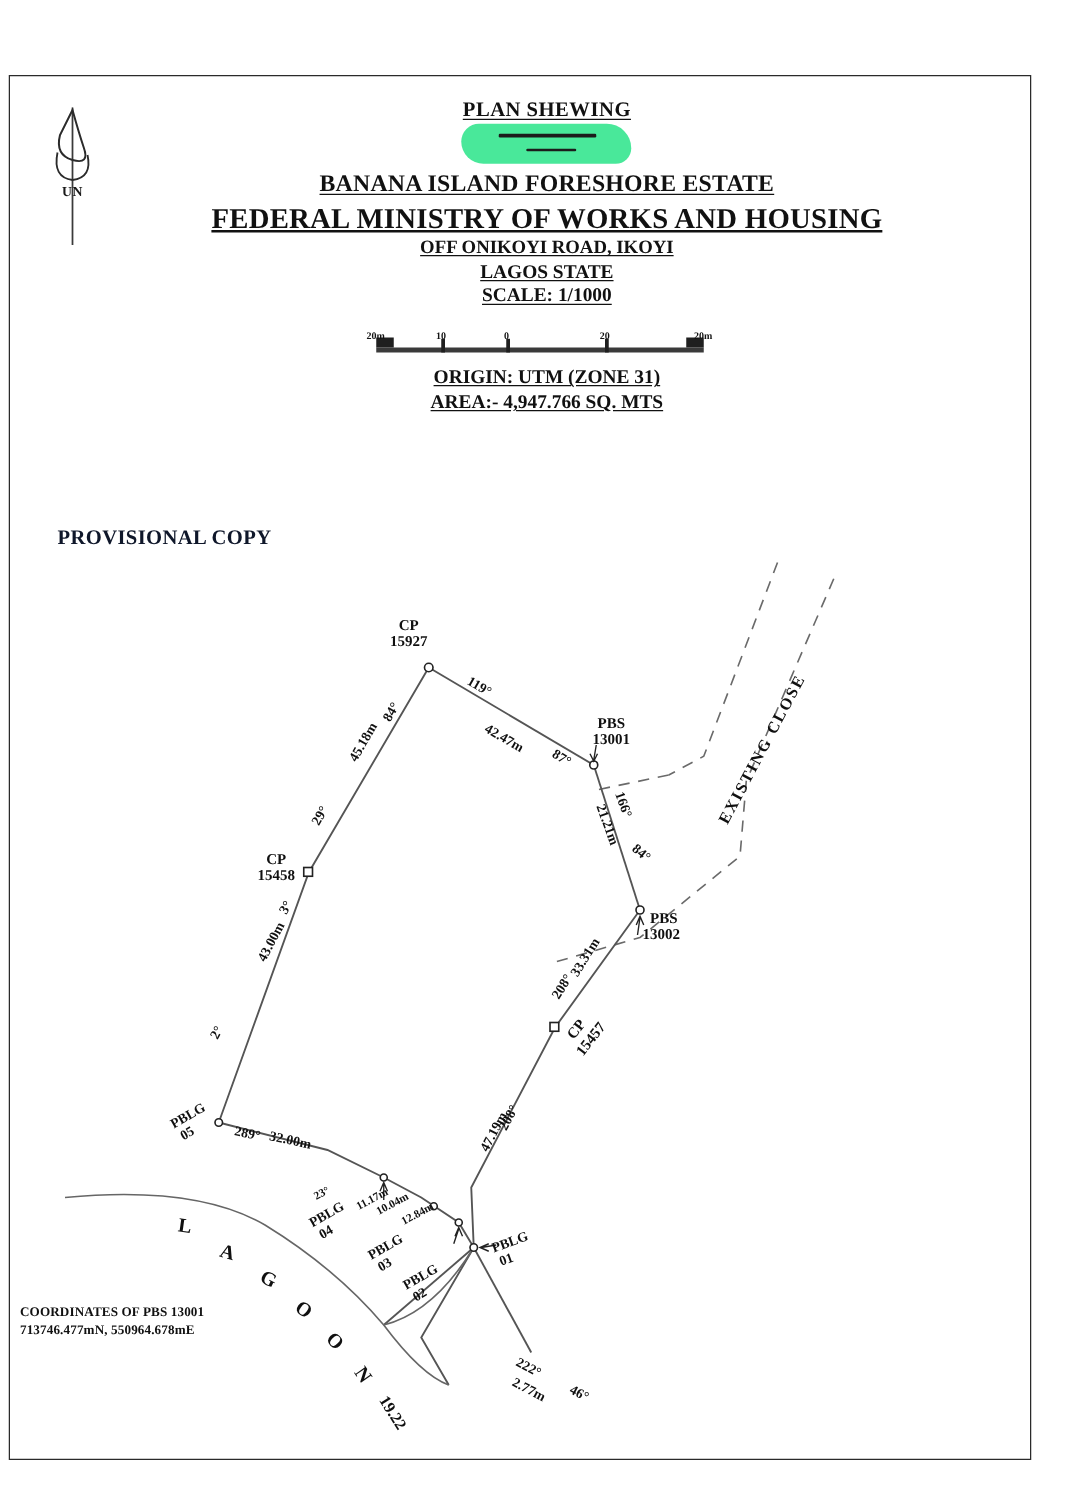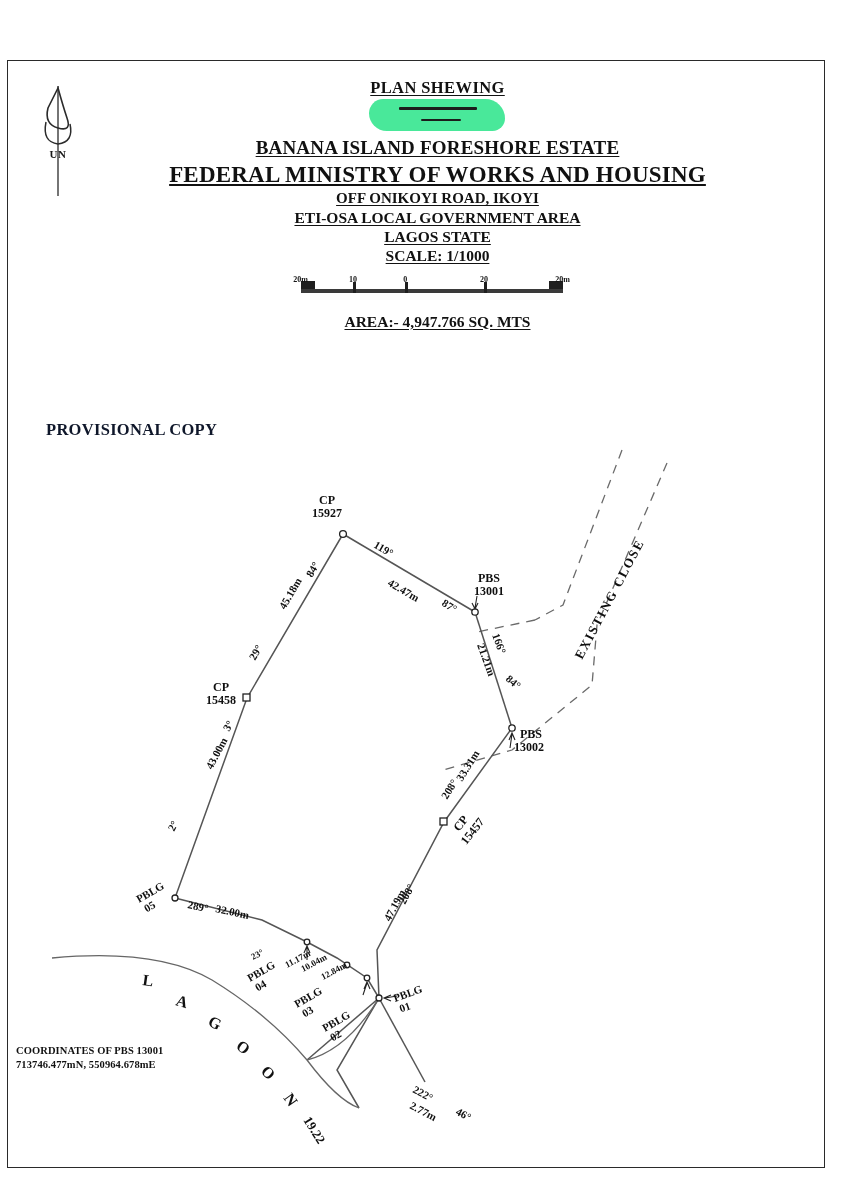--- a/index.html
+++ b/index.html
@@ -82,21 +82,21 @@
     color:#111; font-weight:bold; font-size:13px;
     font-family:"Liberation Serif", serif;
     overflow:hidden;
   }
   #redaction-mark i { display:block; height:3px; background:#1c1c1c; margin:4px 10px 0 4px; border-radius:1px;}
   #redaction-mark i:nth-child(2){ margin-left:26px; width:40px; height:2px; margin-top:9px;}
 
   
   #scale-bar {
     position: absolute;
-    left: 0; right: 0; top: 275px;
+    left: 0; right: 0; top: 264px;
     height: 26px;
   }
   #scale-bar .sb-wrap {
     position: relative;
     width: 262px; margin: 0 auto;
     height: 26px;
   }
   #scale-bar .sb-line {
     position: absolute; left: 0; top: 14px;
     width: 262px; height: 4px; background: #3a3a3a;
@@ -161,24 +161,24 @@
   </svg>
   <div class="un-label">UN</div>
 </div>
 
 <div id="title-block">
   <div class="tline t-plan   u">PLAN SHEWING</div>
   <div style="height:38px"></div>
   <div class="tline t-estate u">BANANA ISLAND FORESHORE ESTATE</div>
   <div class="tline t-min    u">FEDERAL MINISTRY OF WORKS AND HOUSING</div>
   <div class="tline t-road   u">OFF ONIKOYI ROAD, IKOYI</div>
-  <div class="tline t-lga    u">ETI-OSA LOCAL GOVERNMENT AREA</div>
   <div class="tline t-state  u">LAGOS STATE</div>
   <div class="tline t-scale  u">SCALE: 1/1000</div>
   <div style="height:46px"></div>
+  <div class="tline t-origin u">ORIGIN: UTM (ZONE 31)</div>
   <div class="tline t-area   u">AREA:- 4,947.766 SQ. MTS</div>
 </div>
 
 <div id="redaction-highlight"></div>
 <div id="redaction-mark">
     <i></i>
     <i></i>
   </div>
 
 <div id="scale-bar">

